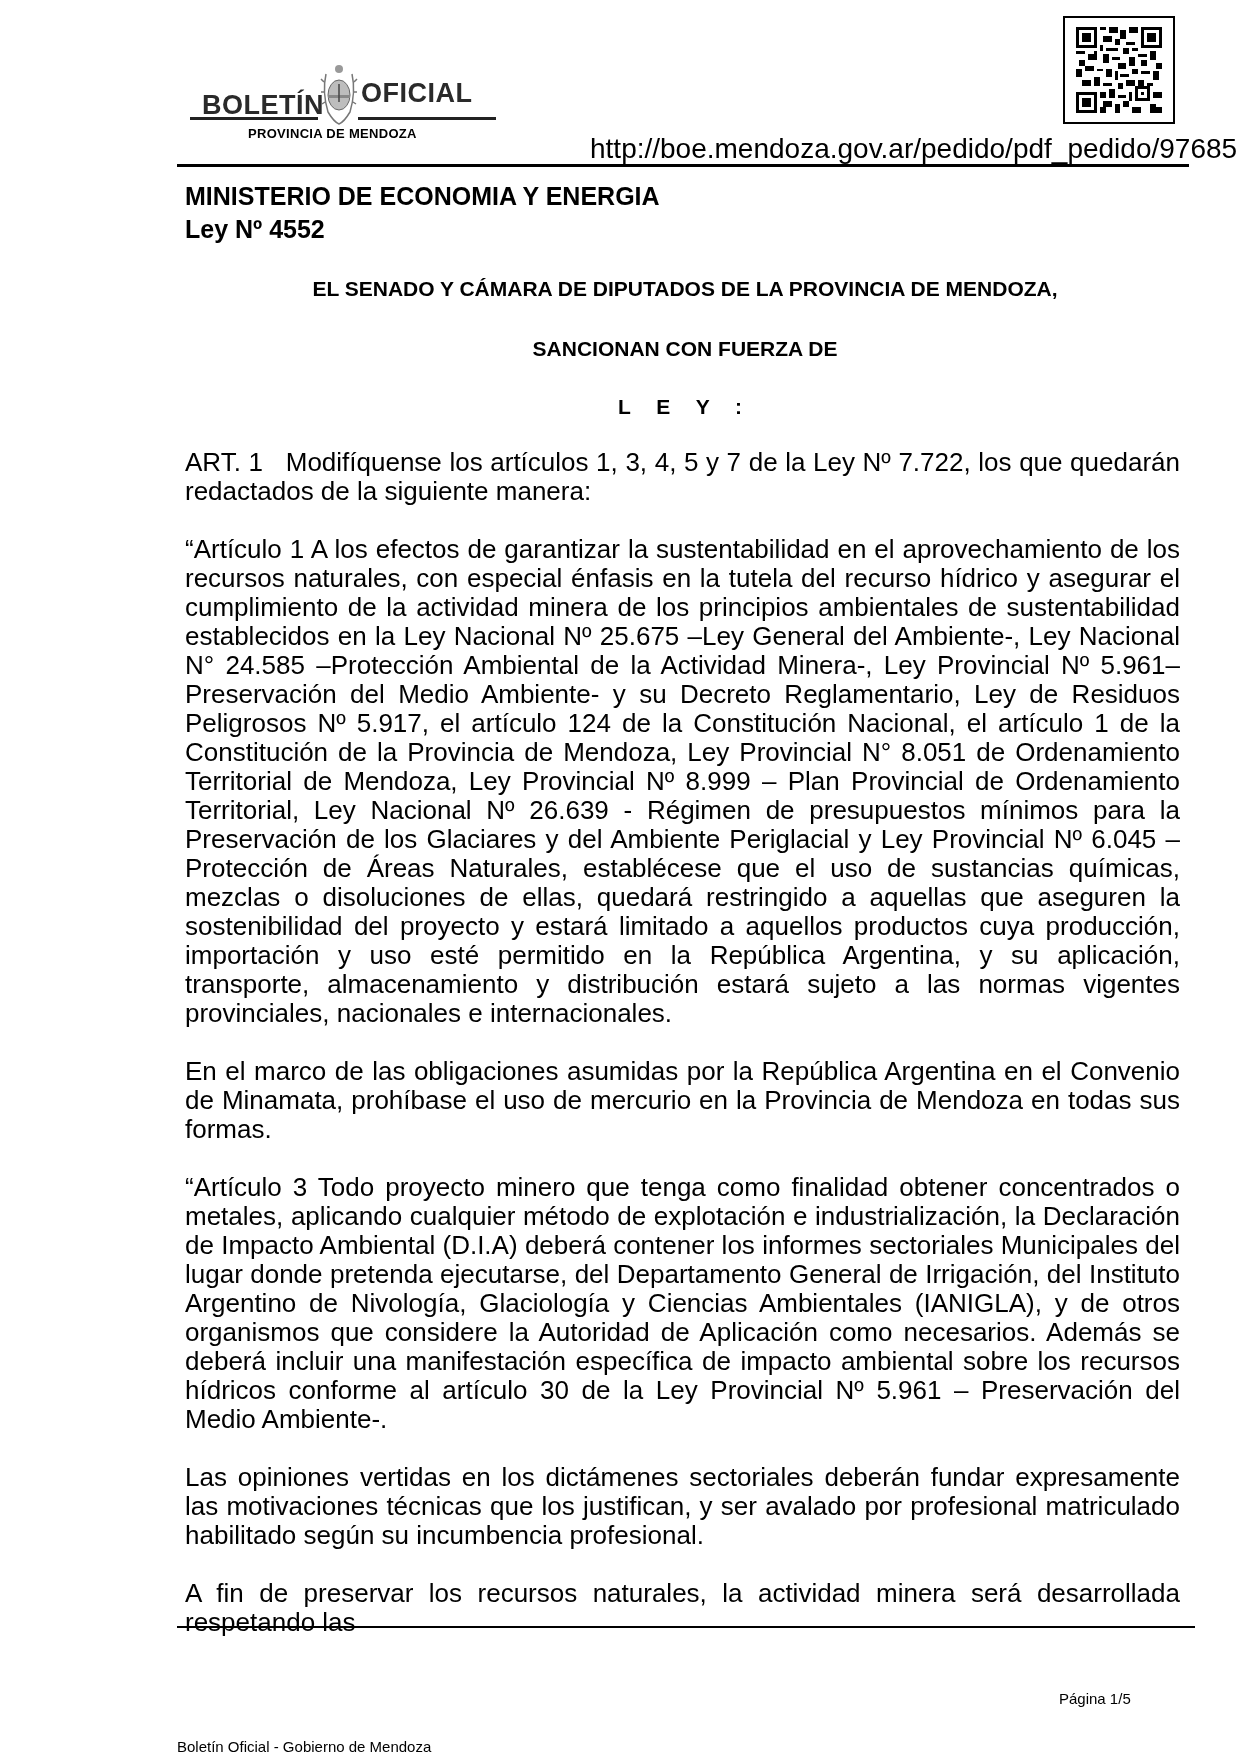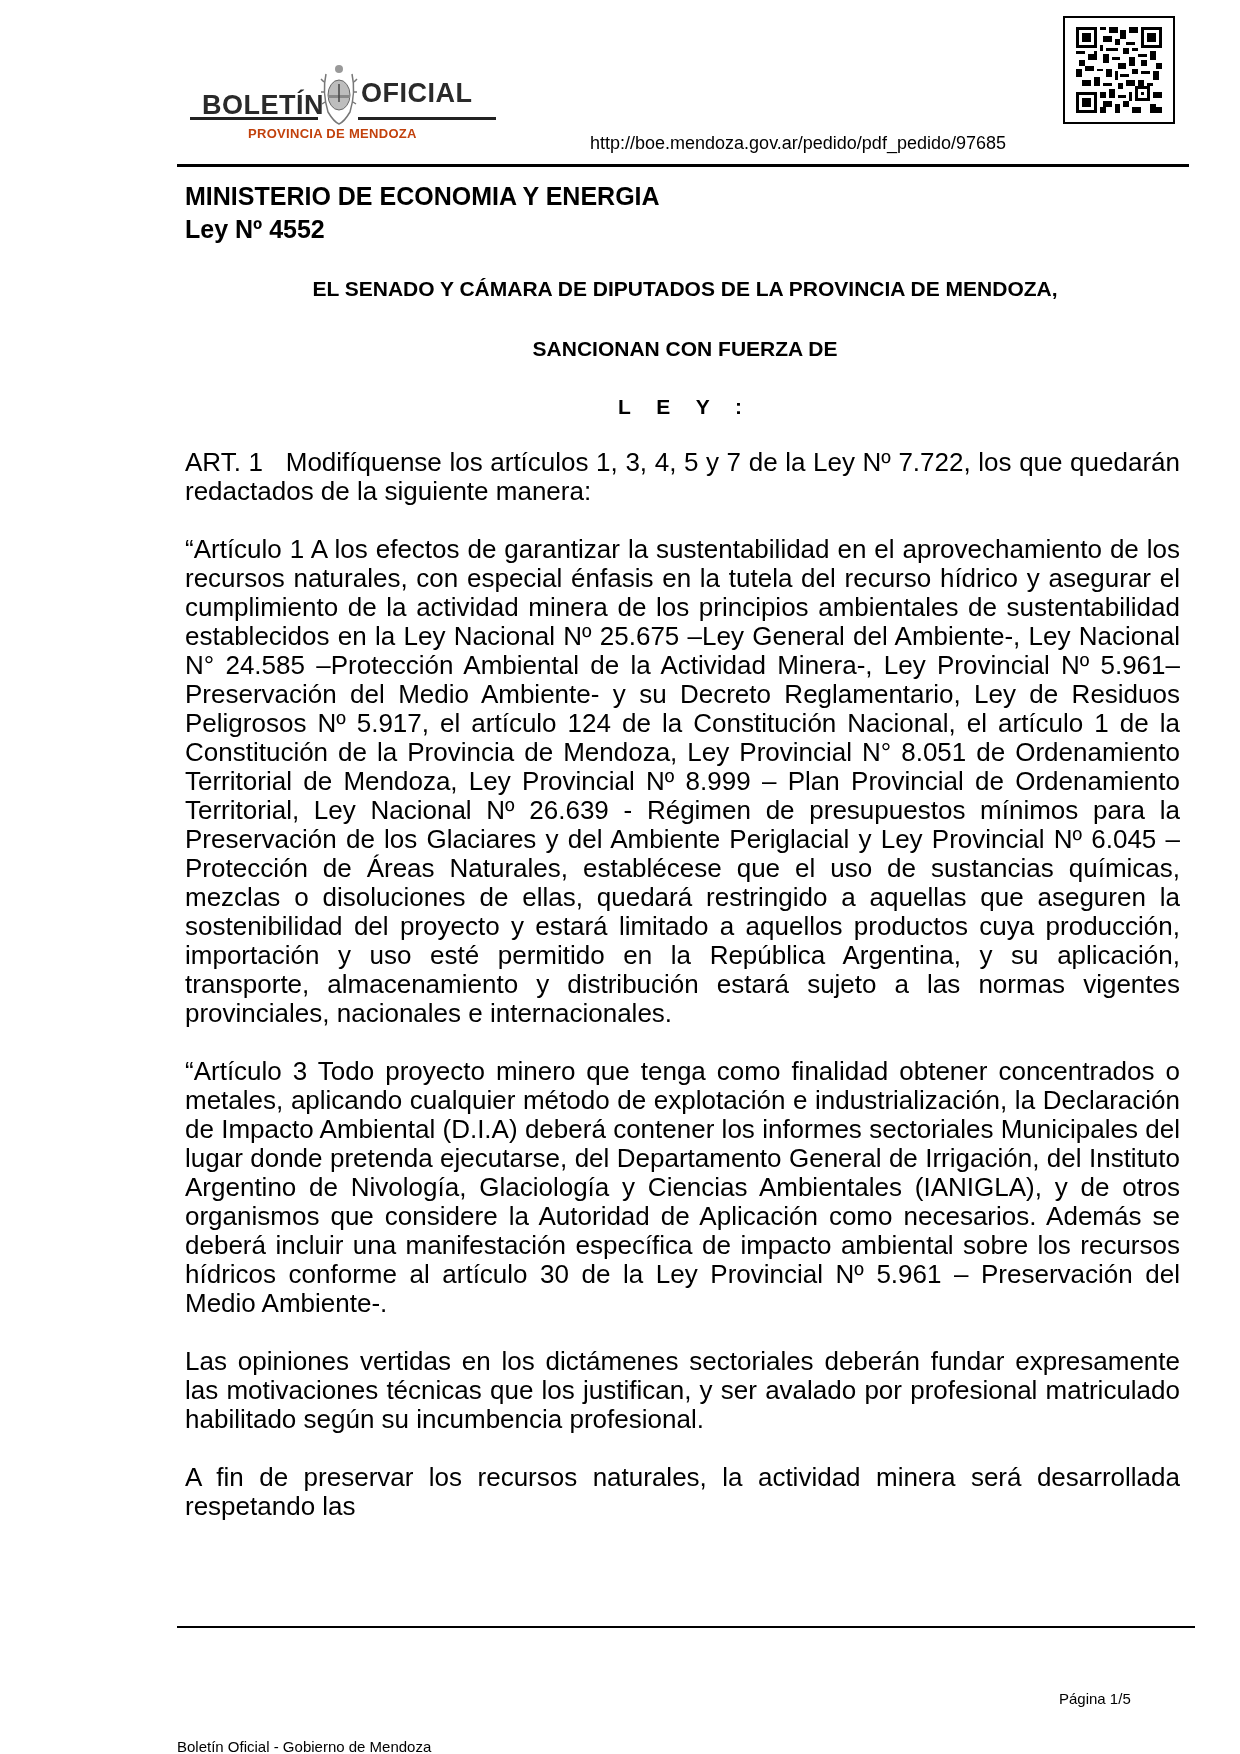--- a/index.html
+++ b/index.html
@@ -7,28 +7,28 @@
   .abs { position: absolute; }
 
   
   .logo { left: 190px; top: 56px; width: 310px; height: 92px; }
   .logo-word { position: absolute; top: 22px; font-family: "Liberation Sans", sans-serif; font-weight: bold; font-size: 27px; color: #2a2a2a; letter-spacing: 0.5px; }
   .logo-left { left: 12px; margin-top: 12px; }
   .logo-right { left: 171px; }
   .logo-rule { position: absolute; top: 61px; height: 3px; background: #222; }
   .logo-rule.l { left: 0; width: 128px; }
   .logo-rule.r { left: 168px; width: 138px; }
-  .logo-sub { position: absolute; top: 70px; left: 58px; font-size: 13px; font-weight: bold; color: #c2410c; letter-spacing: 0.3px; }
+  .logo-sub { position: absolute; top: 70px; left: 58px; font-size: 13px; font-weight: bold; color: #000000; letter-spacing: 0.3px; }
   .emblem { position: absolute; left: 130px; top: 6px; width: 38px; height: 64px; }
 
   
   .qr-box { left: 1063px; top: 16px; width: 108px; height: 104px; border: 2px solid #000; background: #fff; }
   .qr-code { position: absolute; left: 11px; top: 9px; width: 86px; height: 86px; }
 
-  .url { left: 590px; top: 133px; font-size: 18px; font-family: "Liberation Sans", sans-serif; white-space: nowrap; }
+  .url { left: 590px; top: 133px; font-size: 28px; font-family: "Liberation Sans", sans-serif; white-space: nowrap; }
   .top-rule { left: 177px; top: 164px; width: 1012px; height: 3px; background: #000; }
 
   .ministry { left: 185px; top: 182px; font-size: 25px; font-weight: bold; white-space: nowrap; }
   .law-no { left: 185px; top: 215px; font-size: 25px; font-weight: bold; white-space: nowrap; }
 
   .center-head { left: 0; width: 1370px; text-align: center; font-weight: bold; font-size: 21px; white-space: nowrap; }
   .h1 { top: 277px; }
   .h2 { top: 337px; }
   .h3 { top: 395px; letter-spacing: 10px; }
 
@@ -138,20 +138,21 @@
 <div class="abs ministry">MINISTERIO DE ECONOMIA Y ENERGIA</div>
 <div class="abs law-no">Ley Nº 4552</div>
 
 <div class="abs center-head h1">EL SENADO Y CÁMARA DE DIPUTADOS DE LA PROVINCIA DE MENDOZA,</div>
 <div class="abs center-head h2">SANCIONAN CON FUERZA DE</div>
 <div class="abs center-head h3">L E Y :</div>
 
 <div class="abs body-text art1">
   <p style="white-space:pre-wrap;">ART. 1   Modifíquense los artículos 1, 3, 4, 5 y 7 de la Ley Nº 7.722, los que quedarán redactados de la siguiente manera:</p>
   <p>“Artículo 1 A los efectos de garantizar la sustentabilidad en el aprovechamiento de los recursos naturales, con especial énfasis en la tutela del recurso hídrico y asegurar el cumplimiento de la actividad minera de los principios ambientales de sustentabilidad establecidos en la Ley Nacional Nº 25.675 –Ley General del Ambiente-, Ley Nacional N° 24.585 –Protección Ambiental de la Actividad Minera-, Ley Provincial Nº 5.961–Preservación del Medio Ambiente- y su Decreto Reglamentario, Ley de Residuos Peligrosos Nº 5.917, el artículo 124 de la Constitución Nacional, el artículo 1 de la Constitución de la Provincia de Mendoza, Ley Provincial N° 8.051 de Ordenamiento Territorial de Mendoza, Ley Provincial Nº 8.999 – Plan Provincial de Ordenamiento Territorial, Ley Nacional Nº 26.639 - Régimen de presupuestos mínimos para la Preservación de los Glaciares y del Ambiente Periglacial y Ley Provincial Nº 6.045 – Protección de Áreas Naturales, establécese que el uso de sustancias químicas, mezclas o disoluciones de ellas, quedará restringido a aquellas que aseguren la sostenibilidad del proyecto y estará limitado a aquellos productos cuya producción, importación y uso esté permitido en la República Argentina, y su aplicación, transporte, almacenamiento y distribución estará sujeto a las normas vigentes provinciales, nacionales e internacionales.</p>
+  <p>En el marco de las obligaciones asumidas por la República Argentina en el Convenio de Minamata, prohíbase el uso de mercurio en la Provincia de Mendoza en todas sus formas.</p>
   <p>“Artículo 3 Todo proyecto minero que tenga como finalidad obtener concentrados o metales, aplicando cualquier método de explotación e industrialización, la Declaración de Impacto Ambiental (D.I.A) deberá contener los informes sectoriales Municipales del lugar donde pretenda ejecutarse, del Departamento General de Irrigación, del Instituto Argentino de Nivología, Glaciología y Ciencias Ambientales (IANIGLA), y de otros organismos que considere la Autoridad de Aplicación como necesarios. Además se deberá incluir una manifestación específica de impacto ambiental sobre los recursos hídricos conforme al artículo 30 de la Ley Provincial Nº 5.961 – Preservación del Medio Ambiente-.</p>
   <p>Las opiniones vertidas en los dictámenes sectoriales deberán fundar expresamente las motivaciones técnicas que los justifican, y ser avalado por profesional matriculado habilitado según su incumbencia profesional.</p>
   <p>A fin de preservar los recursos naturales, la actividad minera será desarrollada respetando las</p>
 </div>
 
 <div class="abs bottom-rule"></div>
 <div class="abs footer">
   <div>Boletín Oficial - Gobierno de Mendoza</div>
   <div>Ministerio de Gobierno, Trabajo y Justicia</div>
   <div>Departamento Legal y Técnica</div>

